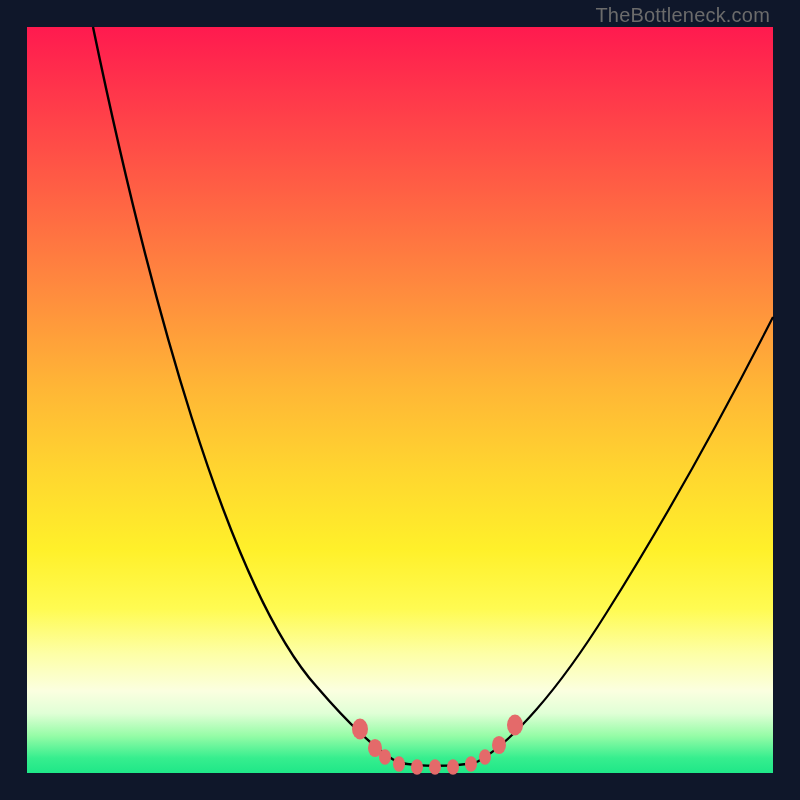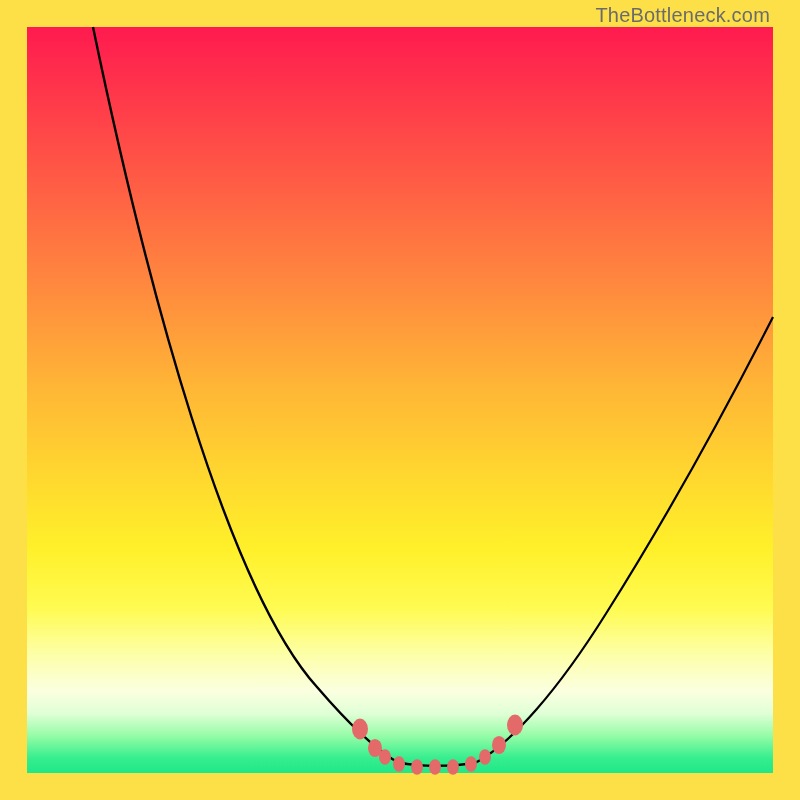--- a/index.html
+++ b/index.html
@@ -8,21 +8,21 @@
     width: 800px;
     height: 800px;
     overflow: hidden;
     background: #000;
     font-family: Arial, Helvetica, sans-serif;
   }
   .frame {
     position: relative;
     width: 800px;
     height: 800px;
-    background: #fde047;
+    background: #0f172a;
   }
   .plot-area {
     position: absolute;
     left: 27px;
     top: 27px;
     width: 746px;
     height: 746px;
     
     background: linear-gradient(
       to bottom,

